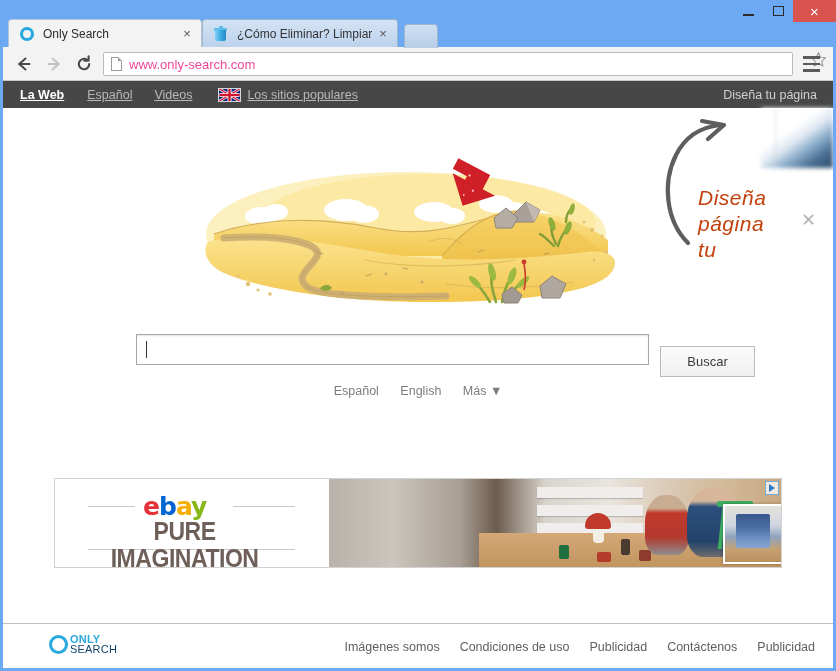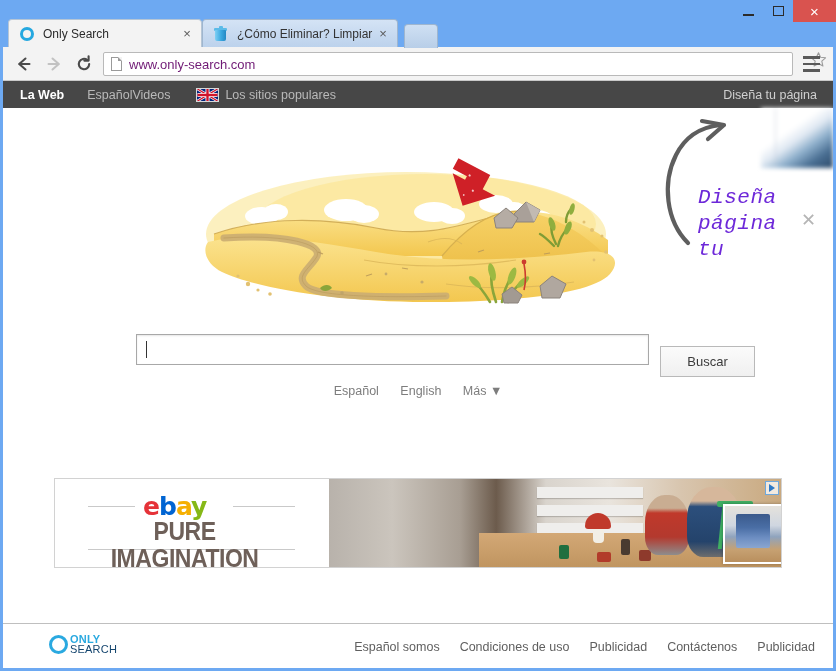--- a/index.html
+++ b/index.html
@@ -206,21 +206,21 @@
   .page-icon:after {
     content: "";
     position: absolute;
     right: -1px; top: -1px;
     border-width: 0 4px 4px 0;
     border-style: solid;
     border-color: #9a9a9a #f3f3f3;
   }
   #url-text {
     font-size: 13px;
-    color: #701a75;
+    color: #ec4899;
     font-family: "Liberation Sans", sans-serif;
     flex: 1 1 auto;
   }
   #star-btn {
     position: absolute;
     right: 6px; top: 4px;
     width: 17px; height: 17px;
   }
   #menu-btn {
     position: absolute;
@@ -250,25 +250,26 @@
     width: 830px; height: 27px;
     background: #474747;
     display: flex;
     align-items: center;
   }
   .nav-item {
     font-size: 12.5px;
     color: #b9b9b9;
     font-family: "Liberation Sans", sans-serif;
     white-space: nowrap;
+    text-decoration: underline;
   }
   .nav-item.active { color: #ffffff; font-weight: bold; }
   #nav-laweb   { margin-left: 17px; }
   #nav-imagenes{ margin-left: 23px; }
-  #nav-videos  { }
+  #nav-videos  { margin-left: 22px; }
   .uk-flag {
     margin-left: 26px;
     width: 23px; height: 14px;
     position: relative;
     flex: 0 0 23px;
     background: #00247d;
     border: 1px solid #d8d8d8;
     box-sizing: border-box;
     overflow: hidden;
   }
@@ -314,25 +315,25 @@
   }
   #promo-arrow {
     position: absolute;
     left: 0; top: 0;
     width: 80px; height: 130px;
   }
   #promo-text {
     position: absolute;
     left: 40px; top: 68px;
     width: 110px;
-    font-family: Liberation Mono, monospace;
+    font-family: Liberation Sans, sans-serif;
     font-style: italic;
     font-size: 21px;
     line-height: 26px;
-    color: #6d28d9;
+    color: #c2410c;
     letter-spacing: .5px;
   }
   #promo-close {
     position: absolute;
     left: 143px; top: 94px;
     font-size: 18px;
     color: #b5b5b5;
     font-family: "Liberation Sans", sans-serif;
     line-height: 1;
   }
@@ -906,21 +907,21 @@
 
     <div id="footer">
       <div id="footer-logo">
         <div class="logo-ring"></div>
         <div class="logo-words">
           <span class="logo-only">ONLY</span>
           <span class="logo-search">SEARCH</span>
         </div>
       </div>
       <div id="footer-links">
-        <span class="footer-link">Español somos</span>
+        <span class="footer-link">Imágenes somos</span>
         <span class="footer-link">Condiciones de uso</span>
         <span class="footer-link">Publicidad</span>
         <span class="footer-link">Contáctenos</span>
         <span class="footer-link">Publicidad</span>
       </div>
     </div>
 
   </div>
 </div>
 

